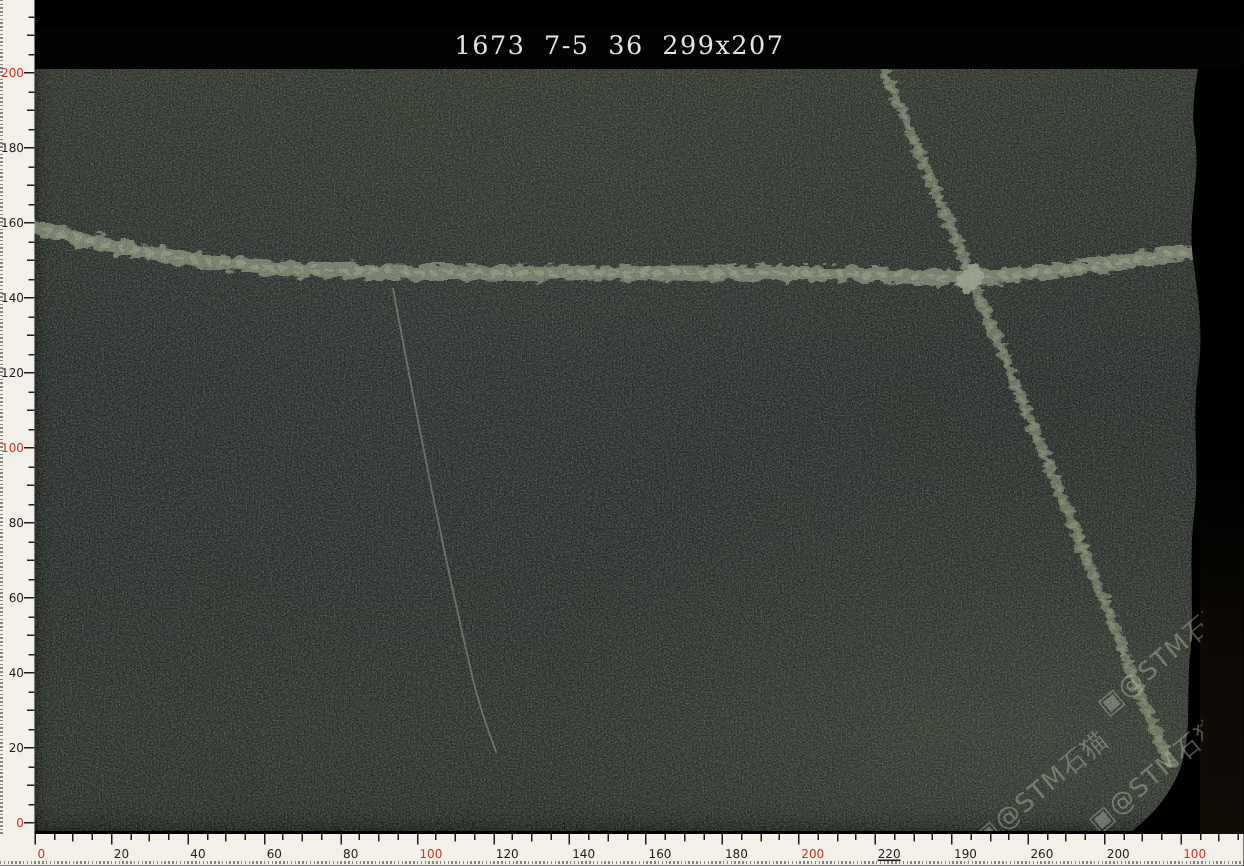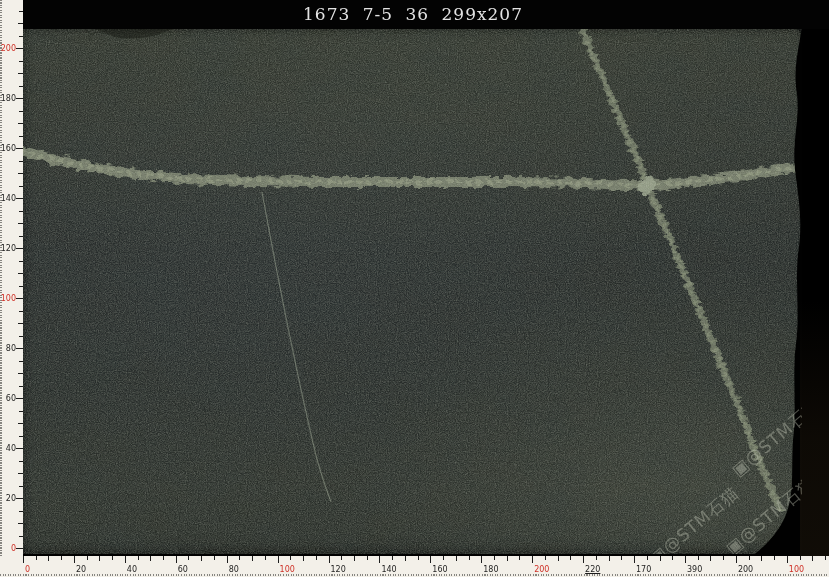--- a/index.html
+++ b/index.html
@@ -2,21 +2,21 @@
 <html><head>
 <meta charset="utf-8">
 <style>
   html,body{margin:0;padding:0;background:#000;}
   #stage{
     position:relative;width:829px;height:577px;overflow:hidden;background:#000;
     font-family:"DejaVu Sans",sans-serif;
   }
   
   #title-bar{
-    position:absolute;left:23px;top:0;width:806px;height:29px;background:#030303;
+    position:absolute;left:23px;top:17px;width:806px;height:29px;background:#030303;
   }
   #title-text{
     position:absolute;left:0;top:0;width:780px;height:28px;line-height:28px;
     text-align:center;color:#e3e3e3;font-family:"DejaVu Serif","Liberation Serif",serif;
     font-size:17px;letter-spacing:1px;word-spacing:6px;white-space:pre;
   }
   
   #ruler-v{
     position:absolute;left:0;top:0;width:23px;height:556px;background:#f3f0e9;z-index:4;
   }
@@ -252,19 +252,19 @@
       <div class="hlabel" style="left: 126.84px;">40</div>
       <div class="hlabel" style="left: 177.76px;">60</div>
       <div class="hlabel" style="left: 228.68px;">80</div>
       <div class="hlabel red" style="left: 279.6px;">100</div>
       <div class="hlabel" style="left: 330.52px;">120</div>
       <div class="hlabel" style="left: 381.44px;">140</div>
       <div class="hlabel" style="left: 432.36px;">160</div>
       <div class="hlabel" style="left: 483.28px;">180</div>
       <div class="hlabel red" style="left: 534.2px;">200</div>
       <div class="hlabel" style="left: 585.12px; text-decoration: underline;">220</div>
-      <div class="hlabel" style="left: 636.04px;">170</div>
-      <div class="hlabel" style="left: 686.96px;">390</div>
+      <div class="hlabel" style="left: 636.04px;">190</div>
+      <div class="hlabel" style="left: 686.96px;">260</div>
       <div class="hlabel" style="left: 737.88px;">200</div>
       <div class="hlabel red" style="left: 788.8px;">100</div>
     </div>
 
 </div>
 
 </body></html>

